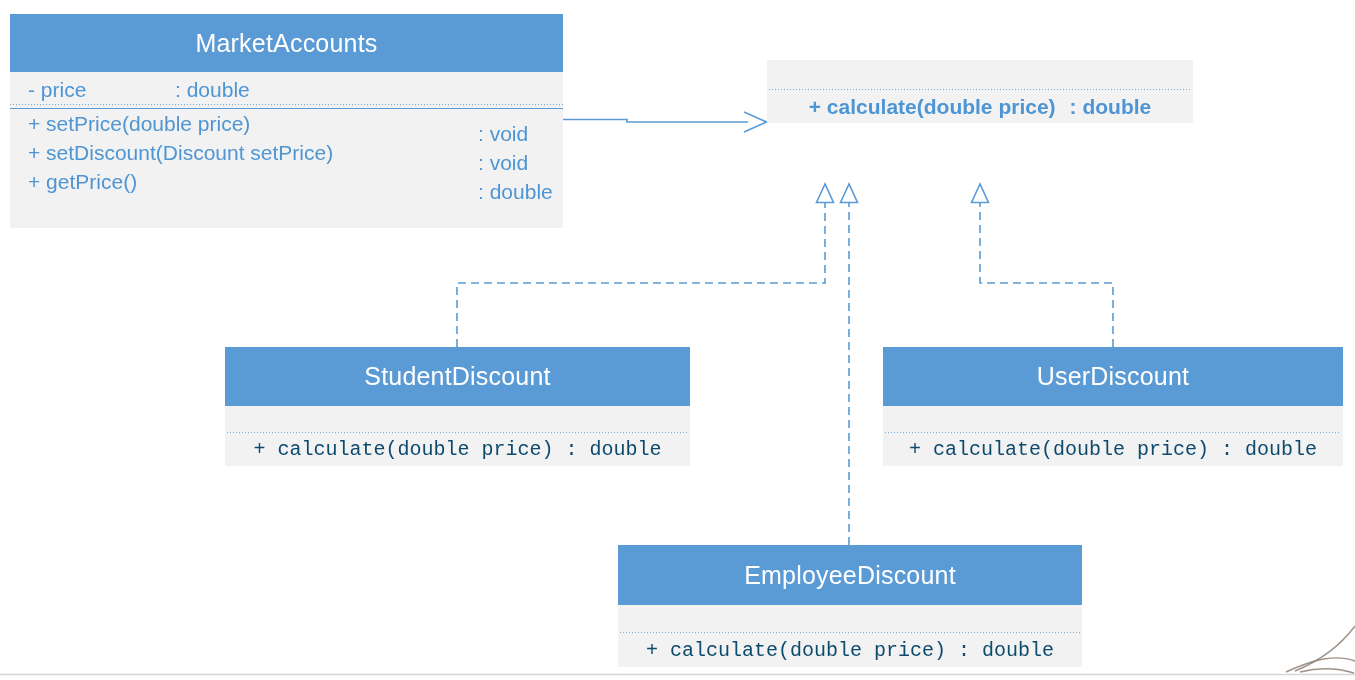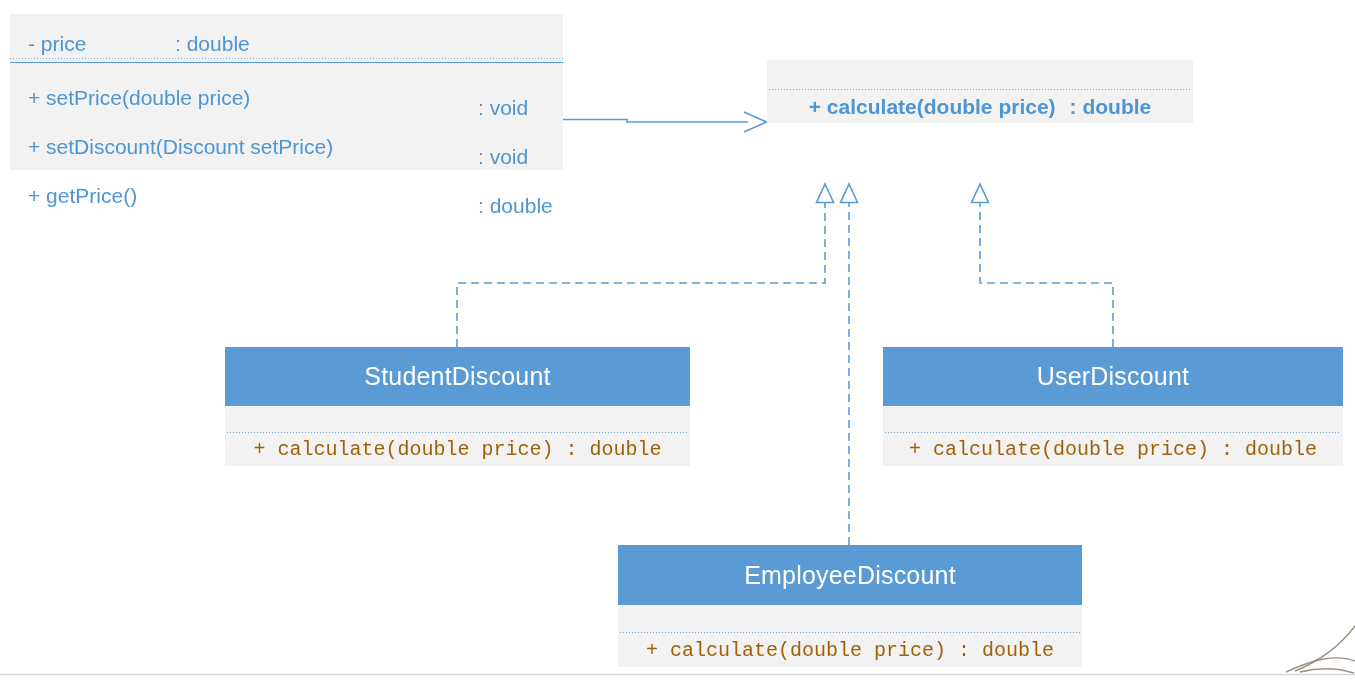--- a/index.html
+++ b/index.html
@@ -27,33 +27,33 @@
   .sep-double{
     height:4px;margin:0;
     background-image:repeating-linear-gradient(90deg,#74A9DC 0 1px,rgba(0,0,0,0) 1px 3px);
     background-size:100% 1px;background-repeat:no-repeat;background-position:top left;
     border-bottom:1.5px solid #5B9BD5;
   }
 
   
   .a-row{position:relative;height:28px;line-height:28px;padding-left:18px;white-space:nowrap;}
   .a-row .a-type{position:absolute;left:165px;top:0;}
-  .m-row{position:relative;height:29px;line-height:29px;padding-left:18px;white-space:nowrap;margin-top:20px;}
+  .m-row{position:relative;height:29px;line-height:29px;padding-left:18px;white-space:nowrap;}
   .m-row .m-ret{position:absolute;left:468px;top:10px;}
-  .attrs{padding-top:16px;}
+  .attrs{padding-top:4px;}
 
   
   .iface-attr-space{}
   .iface-method-row{
     display:flex;align-items:center;justify-content:center;
     white-space:nowrap;
   }
   .iface-method-row.prop{font-size:21px;color:#4E95D4;gap:14px;font-weight:bold;}
   .iface-method-row.mono{
-    font-family:"Liberation Mono",monospace;font-size:20px;color:#a16207;
+    font-family:"Liberation Mono",monospace;font-size:20px;color:#0c4a6e;
     letter-spacing:0px;
   }
 
   
   #box-market{left:10px;top:14px;width:553px;height:214px;}
   #box-market .uml-header{height:58px;}
   #box-market .uml-body{height:156px;}
 
   #box-discount{left:767px;top:60px;width:426px;height:123px;}
   #box-discount .uml-header{height:60px;}
@@ -115,20 +115,21 @@
     <line class="baseline" x1="0" y1="674.5" x2="1355" y2="674.5"></line>
 
     <g>
       <path class="flourish" d="M1355,626 C1340,646 1322,660 1295,671"></path>
       <path class="flourish" d="M1355,661 C1336,654 1314,659 1286,672"></path>
       <path class="flourish" d="M1300,672 C1320,667 1338,668 1354,673"></path>
     </g>
   </svg>
 
   <div class="uml-class" id="box-market">
+    <div class="uml-header">MarketAccounts</div>
     <div class="uml-body">
       <div class="attrs">
         <div class="a-row">
           <span>- price</span>
           <span class="a-type">: double</span>
         </div>
       </div>
       <div class="sep-double"></div>
       <div class="methods">
         <div class="m-row">

